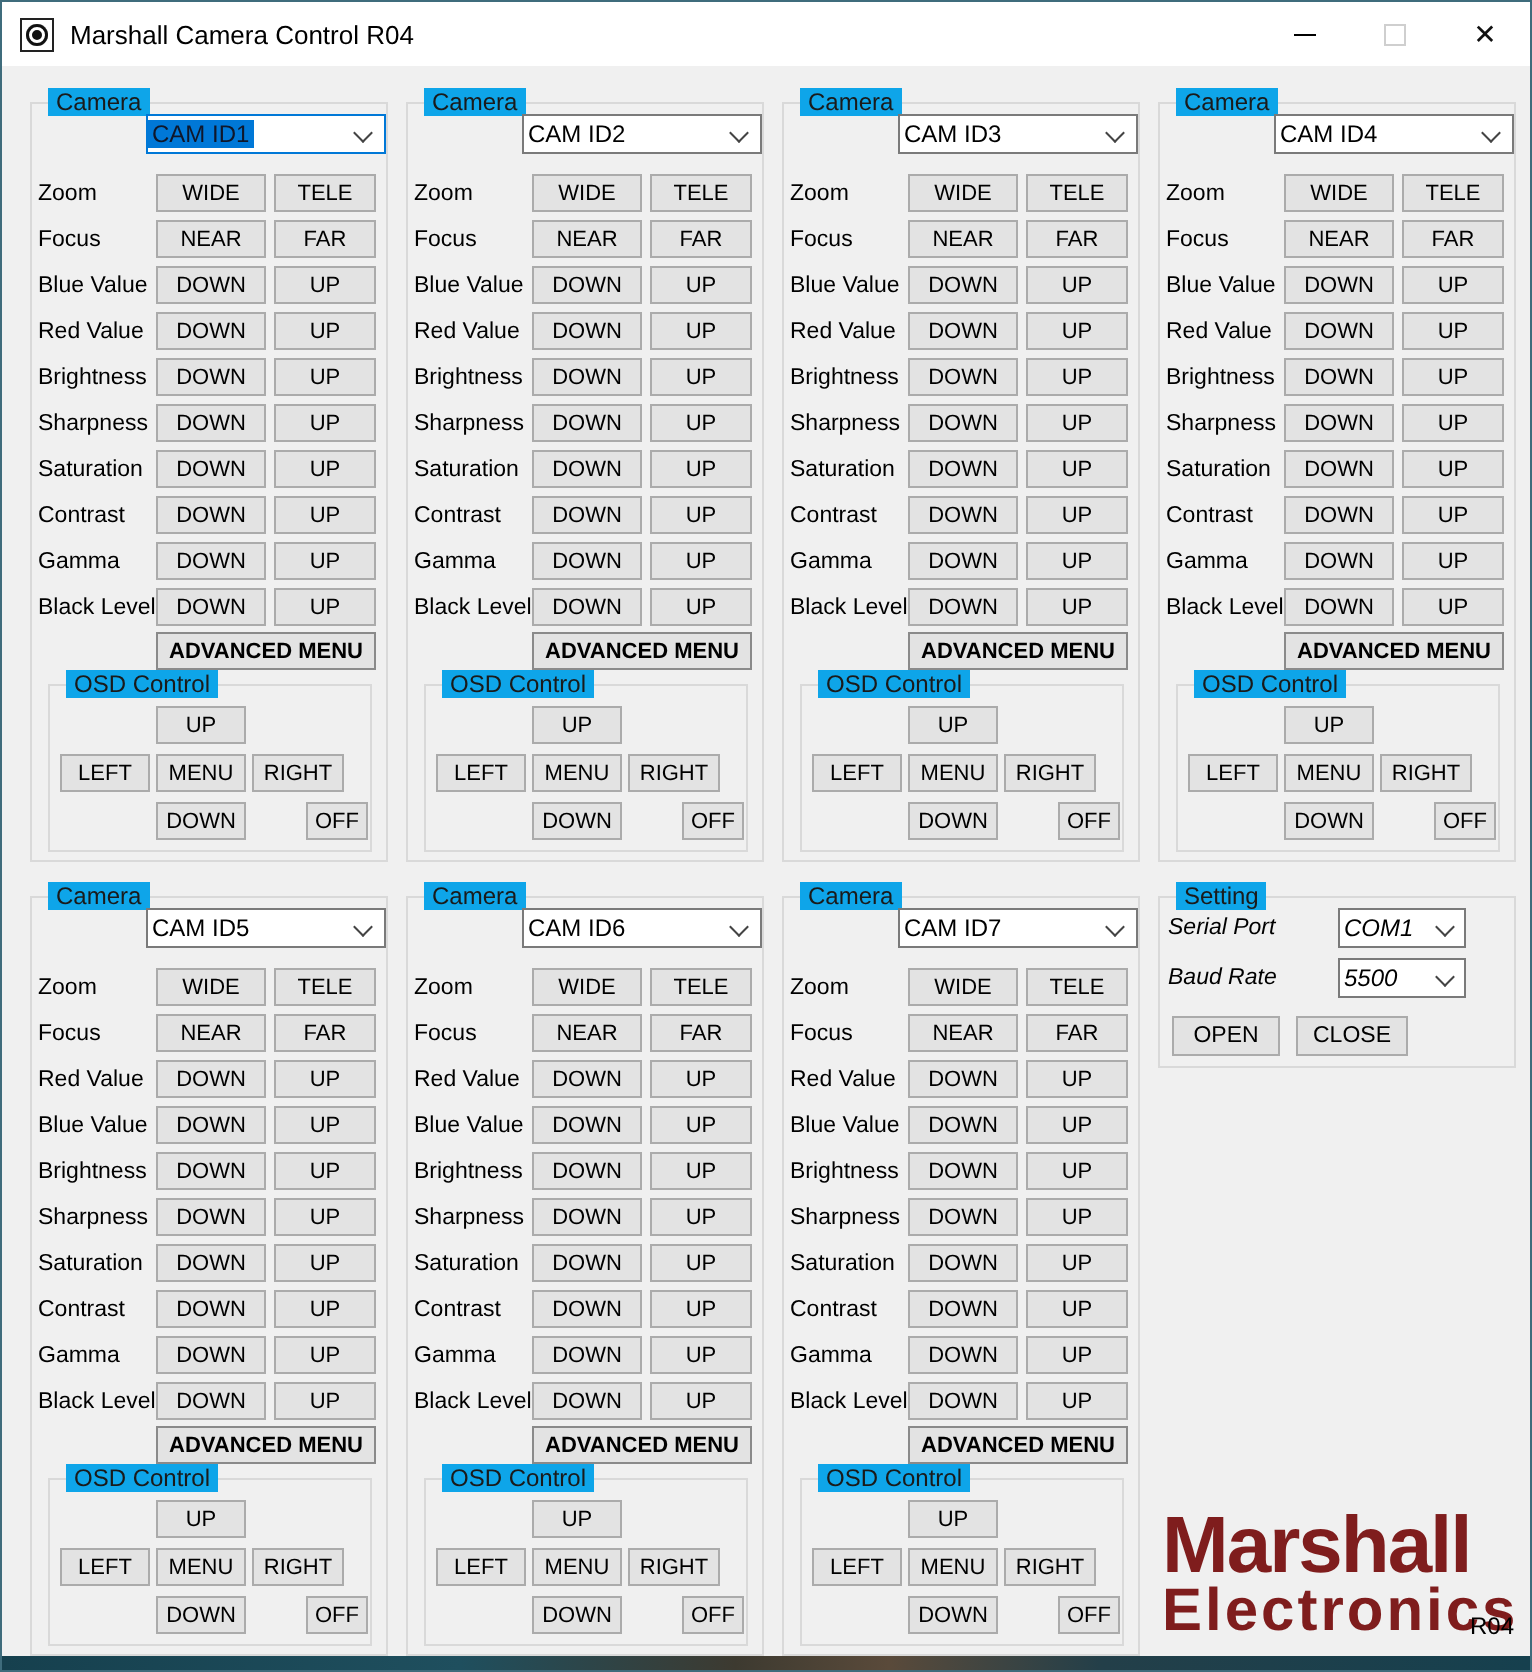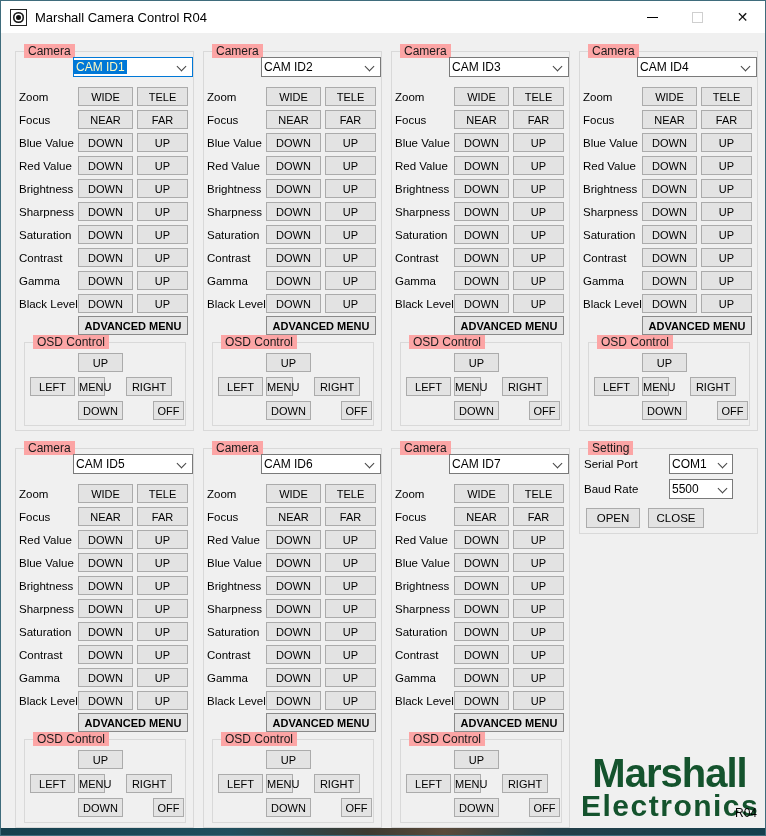--- a/index.html
+++ b/index.html
@@ -16,66 +16,66 @@
   .win-controls { margin-left:auto; display:flex; height:32px; }
   .win-btn { width:45px; height:32px; display:flex; align-items:center; justify-content:center; background:transparent; border:0; padding:0; }
   .glyph-min { width:11px; height:0; border-top:1px solid #000; display:block; }
   .glyph-max { width:9px; height:9px; border:1px solid #cfcfcf; display:block; }
   .glyph-close { font-size:14px; color:#111; line-height:1; }
 
   
   .client { position:absolute; left:0; top:32px; width:764px; height:795px; background:#f0f0f0; }
 
   .groupbox { position:absolute; border:1px solid #d9d9d9; box-sizing:border-box; }
-  .legend { position:absolute; top:-8px; left:8px; background:#fca5a5; padding:0 4px; font-size:12px; color:#1a1a1a; white-space:nowrap; }
+  .legend { position:absolute; top:-8px; left:8px; background:#0ea5e9; padding:0 4px; font-size:12px; color:#1a1a1a; white-space:nowrap; }
 
   .camera-panel { width:179px; height:380px; }
   .combo { position:relative; height:20px; border:1px solid #7a7a7a; background:#fff; box-sizing:border-box;
            display:flex; align-items:center; font-size:12px; color:#000;margin-left:28px; }
   .cam-combo { margin:5px 0 0 57px; width:120px; }
   .combo-text { padding:0 2px; white-space:nowrap; }
   .combo.focused { border-color:#0078d7; }
-  .combo.focused .combo-text { background:#0078d7; color:#fef9c3; }
+  .combo.focused .combo-text { background:#0078d7; color:#0f172a; }
   .chevron { position:absolute; right:7px; top:5px; width:6px; height:6px;
              border-right:1.5px solid #444; border-bottom:1.5px solid #444; transform:rotate(45deg); }
 
   .rows { margin-top:8px; }
   .ctl-row { display:flex; align-items:center; height:23px; padding-left:3px; }
   .ctl-label { width:59px; flex:0 0 59px; font-size:11.5px; color:#000; white-space:nowrap; overflow:hidden; }
   button.btn { height:19px; border:1px solid #ababab; background:#e3e3e3; color:#000;
                font-family:"Liberation Sans",sans-serif; font-size:11px; padding:0; box-sizing:border-box; }
   .b1 { width:55px; margin-right:4px; }
   .b2 { width:51px; }
   button.adv-btn { display:block; margin:1px 0 0 62px; width:110px; height:19px; border:1px solid #8a8a8a;
                    background:#e3e3e3; font-family:"Liberation Sans",sans-serif; font-size:11px; font-weight:bold;
                    padding:0; box-sizing:border-box; }
 
   .osd { left:8px; top:290px; width:162px; height:84px; }
   .osd .btn { position:absolute; }
   .osd-up    { left:53px; top:10px; width:45px; }
   .osd-left  { left:5px;  top:34px; width:45px; }
-  .osd-menu  { left:53px; top:34px; width:27px; }
+  .osd-menu  { left:53px; top:34px; width:45px; }
   .osd-right { left:101px;top:34px; width:46px; }
   .osd-down  { left:53px; top:58px; width:45px; }
   .osd-off   { left:128px;top:58px; width:31px; }
 
   
   .setting-panel { left:578px; top:415px; width:179px; height:86px; }
-  .set-row { display:flex; align-items:center; padding-left:4px; margin-top:5px; }
+  .set-row { display:flex; align-items:center; padding-left:4px; margin-top:5px;font-style:italic; }
   .set-label { width:57px; flex:0 0 57px; font-size:11.5px; white-space:nowrap; }
   .set-combo { width:64px; }
   .set-combo .chevron { right:6px; }
   .set-btn-row { display:flex; margin:9px 0 0 6px; }
   button.set-btn { height:20px; border:1px solid #ababab; background:#e3e3e3; font-family:"Liberation Sans",sans-serif;
                    font-size:11.5px; padding:0; box-sizing:border-box; }
   .open-btn { width:54px; }
   .close-btn { width:56px; margin-left:8px; }
 
   
-  .logo { position:absolute; left:580px; top:722px; width:177px; text-align:center; color:#14532d; }
+  .logo { position:absolute; left:580px; top:722px; width:177px; color:#7f1d1d; }
   .logo-line1 { font-size:40px; font-weight:bold; letter-spacing:-1px; line-height:0.9; }
   .logo-line2 { font-size:30px; font-weight:bold; letter-spacing:1.5px; line-height:1.0; }
   .status-text { position:absolute; right:8px; top:773px; font-size:12px; color:#000; }
 
   
   .desktop-strip { position:absolute; left:0; bottom:0; width:764px; height:7px;
     background:linear-gradient(90deg,#16404e 0%,#1f4f5e 30%,#3d3a30 48%,#5a4a3a 58%,#233f49 72%,#16404e 100%); }
 </style>
 </head>
 <body>

